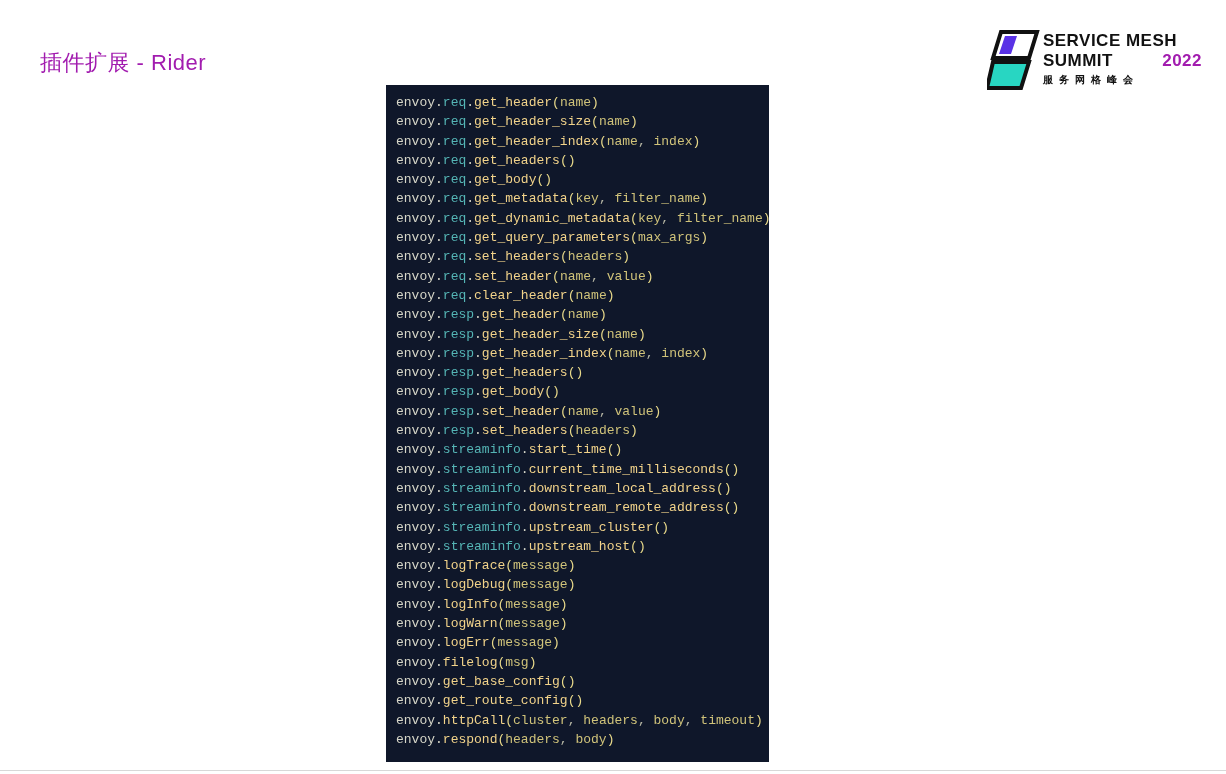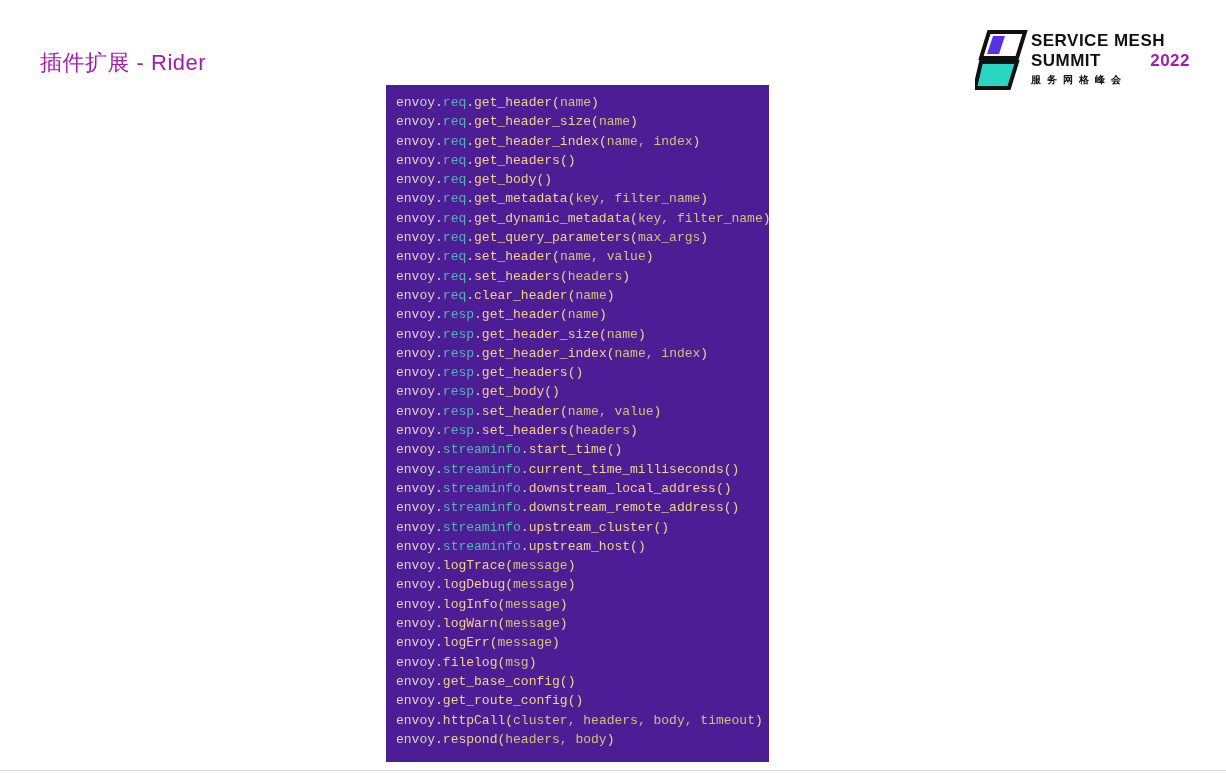--- a/index.html
+++ b/index.html
@@ -22,21 +22,21 @@
     top: 48px;
     left: 40px;
     font-size: 22px;
     font-weight: 400;
     color: #a21caf;
     letter-spacing: 0.5px;
   }
   .logo-wrap {
     position: absolute;
     top: 28px;
-    right: 36px;
+    right: 24px;
     display: flex;
     align-items: center;
     gap: 0;
   }
   .logo-mark {
     width: 56px;
     height: 62px;
   }
   .logo-text {
     line-height: 1.15;
@@ -55,21 +55,21 @@
     letter-spacing: 6px;
     color: #111;
     margin-top: 2px;
   }
   .code-block {
     position: absolute;
     top: 85px;
     left: 386px;
     width: 383px;
     height: 677px;
-    background: #4c1d95;
+    background: #0f172a;
     padding: 8px 10px;
     box-sizing: border-box;
     font-family: ui-monospace, SFMono-Regular, Menlo, Consolas, "Liberation Mono", monospace;
     font-size: 13px;
     line-height: 19.3px;
     overflow: hidden;
     white-space: nowrap;
   }
   .code-block .ln { display: block; }
   
@@ -112,22 +112,22 @@
 
   <div class="code-block" id="code-block">
       <span class="ln"><span class="id">envoy</span><span class="p">.</span><span class="ns">req</span><span class="p">.</span><span class="fn">get_header</span><span class="pr">(</span><span class="a">name</span><span class="pr">)</span></span>
       <span class="ln"><span class="id">envoy</span><span class="p">.</span><span class="ns">req</span><span class="p">.</span><span class="fn">get_header_size</span><span class="pr">(</span><span class="a">name</span><span class="pr">)</span></span>
       <span class="ln"><span class="id">envoy</span><span class="p">.</span><span class="ns">req</span><span class="p">.</span><span class="fn">get_header_index</span><span class="pr">(</span><span class="a">name</span><span class="cm">, </span><span class="a">index</span><span class="pr">)</span></span>
       <span class="ln"><span class="id">envoy</span><span class="p">.</span><span class="ns">req</span><span class="p">.</span><span class="fn">get_headers</span><span class="pr">(</span><span class="pr">)</span></span>
       <span class="ln"><span class="id">envoy</span><span class="p">.</span><span class="ns">req</span><span class="p">.</span><span class="fn">get_body</span><span class="pr">(</span><span class="pr">)</span></span>
       <span class="ln"><span class="id">envoy</span><span class="p">.</span><span class="ns">req</span><span class="p">.</span><span class="fn">get_metadata</span><span class="pr">(</span><span class="a">key</span><span class="cm">, </span><span class="a">filter_name</span><span class="pr">)</span></span>
       <span class="ln"><span class="id">envoy</span><span class="p">.</span><span class="ns">req</span><span class="p">.</span><span class="fn">get_dynamic_metadata</span><span class="pr">(</span><span class="a">key</span><span class="cm">, </span><span class="a">filter_name</span><span class="pr">)</span></span>
       <span class="ln"><span class="id">envoy</span><span class="p">.</span><span class="ns">req</span><span class="p">.</span><span class="fn">get_query_parameters</span><span class="pr">(</span><span class="a">max_args</span><span class="pr">)</span></span>
+      <span class="ln"><span class="id">envoy</span><span class="p">.</span><span class="ns">req</span><span class="p">.</span><span class="fn">set_headers</span><span class="pr">(</span><span class="a">headers</span><span class="pr">)</span></span>
       <span class="ln"><span class="id">envoy</span><span class="p">.</span><span class="ns">req</span><span class="p">.</span><span class="fn">set_header</span><span class="pr">(</span><span class="a">name</span><span class="cm">, </span><span class="a">value</span><span class="pr">)</span></span>
-      <span class="ln"><span class="id">envoy</span><span class="p">.</span><span class="ns">req</span><span class="p">.</span><span class="fn">set_headers</span><span class="pr">(</span><span class="a">headers</span><span class="pr">)</span></span>
       <span class="ln"><span class="id">envoy</span><span class="p">.</span><span class="ns">req</span><span class="p">.</span><span class="fn">clear_header</span><span class="pr">(</span><span class="a">name</span><span class="pr">)</span></span>
       <span class="ln"><span class="id">envoy</span><span class="p">.</span><span class="ns">resp</span><span class="p">.</span><span class="fn">get_header</span><span class="pr">(</span><span class="a">name</span><span class="pr">)</span></span>
       <span class="ln"><span class="id">envoy</span><span class="p">.</span><span class="ns">resp</span><span class="p">.</span><span class="fn">get_header_size</span><span class="pr">(</span><span class="a">name</span><span class="pr">)</span></span>
       <span class="ln"><span class="id">envoy</span><span class="p">.</span><span class="ns">resp</span><span class="p">.</span><span class="fn">get_header_index</span><span class="pr">(</span><span class="a">name</span><span class="cm">, </span><span class="a">index</span><span class="pr">)</span></span>
       <span class="ln"><span class="id">envoy</span><span class="p">.</span><span class="ns">resp</span><span class="p">.</span><span class="fn">get_headers</span><span class="pr">(</span><span class="pr">)</span></span>
       <span class="ln"><span class="id">envoy</span><span class="p">.</span><span class="ns">resp</span><span class="p">.</span><span class="fn">get_body</span><span class="pr">(</span><span class="pr">)</span></span>
       <span class="ln"><span class="id">envoy</span><span class="p">.</span><span class="ns">resp</span><span class="p">.</span><span class="fn">set_header</span><span class="pr">(</span><span class="a">name</span><span class="cm">, </span><span class="a">value</span><span class="pr">)</span></span>
       <span class="ln"><span class="id">envoy</span><span class="p">.</span><span class="ns">resp</span><span class="p">.</span><span class="fn">set_headers</span><span class="pr">(</span><span class="a">headers</span><span class="pr">)</span></span>
       <span class="ln"><span class="id">envoy</span><span class="p">.</span><span class="ns">streaminfo</span><span class="p">.</span><span class="fn">start_time</span><span class="pr">(</span><span class="pr">)</span></span>
       <span class="ln"><span class="id">envoy</span><span class="p">.</span><span class="ns">streaminfo</span><span class="p">.</span><span class="fn">current_time_milliseconds</span><span class="pr">(</span><span class="pr">)</span></span>

